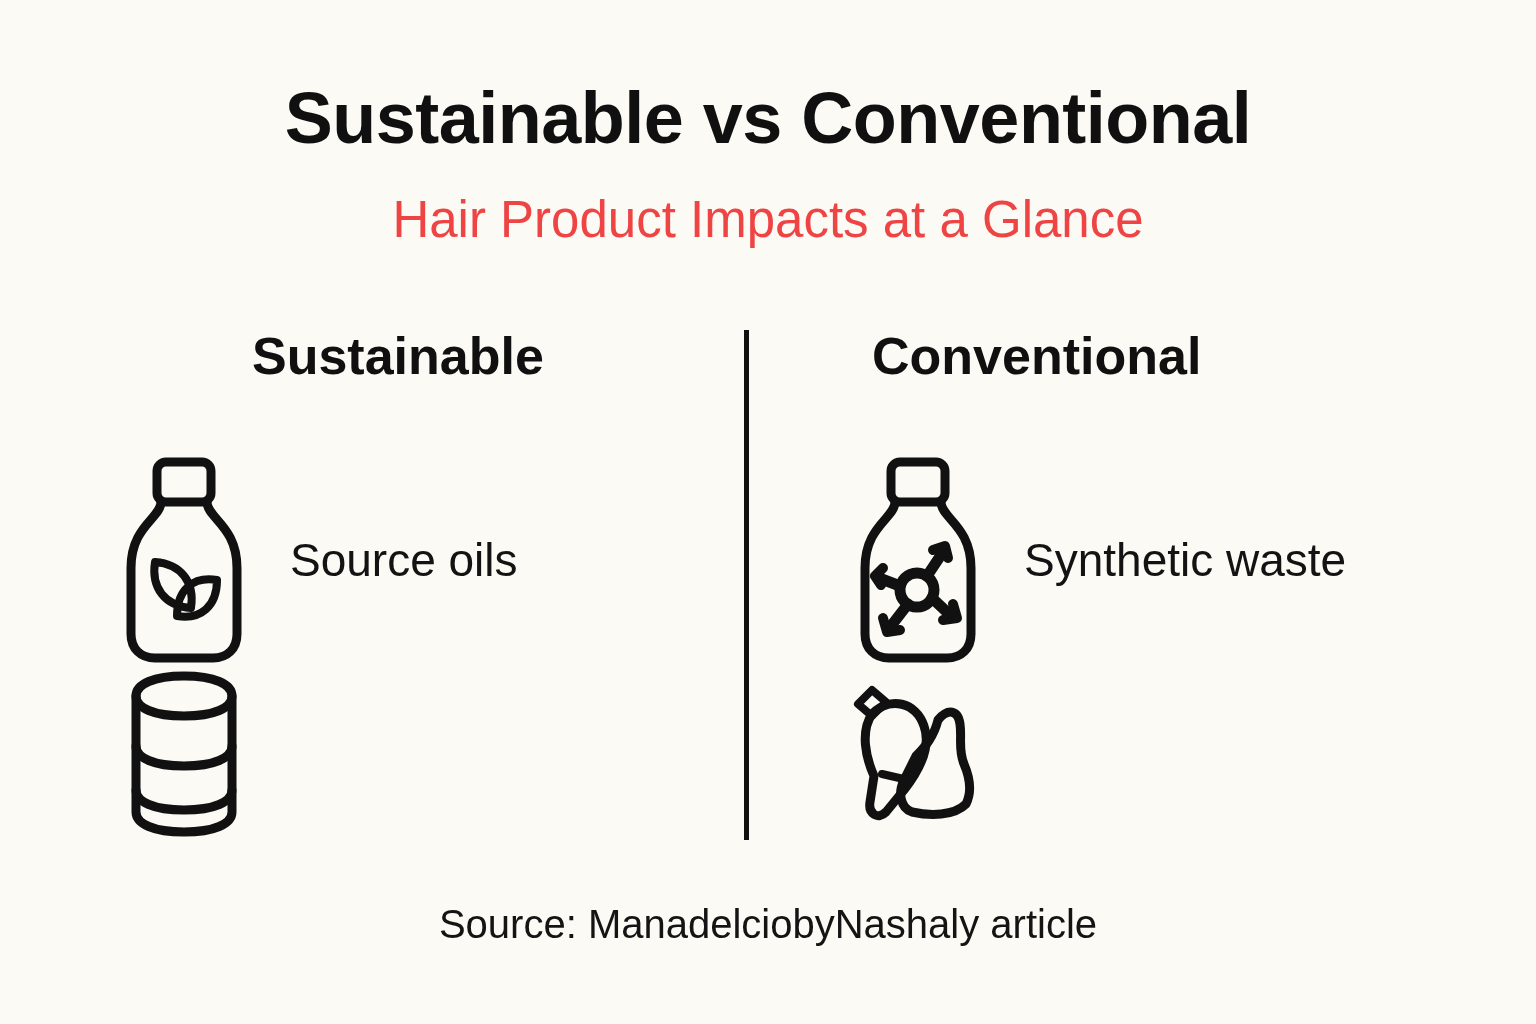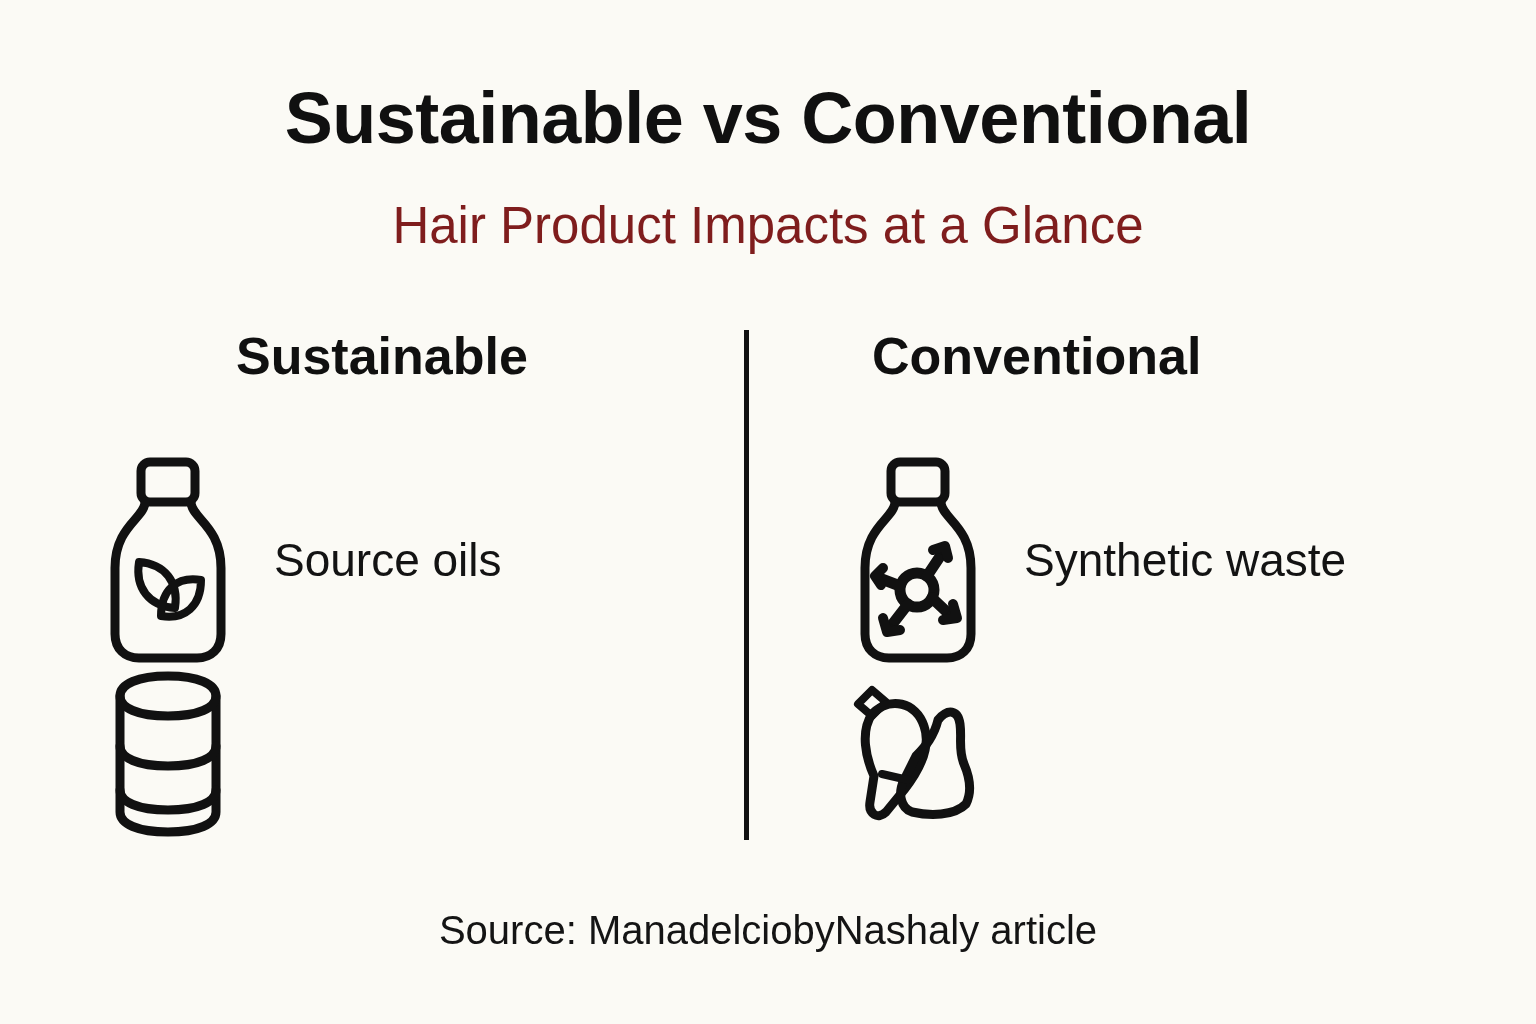--- a/index.html
+++ b/index.html
@@ -35,22 +35,22 @@
     font-weight: 700;
     letter-spacing: -0.5px;
     line-height: 1.0;
     color: #101010;
     margin: 0;
   }
   .subtitle {
     font-size: 51px;
     font-weight: 400;
     line-height: 1.0;
-    color: #7f1d1d;
-    margin: 12px;
+    color: #ef4444;
+    margin: 6px;
     padding-top: 34px;
   }
 
   
   .columns {
     position: absolute;
     top: 330px;
     left: 0;
     width: 1536px;
     height: 520px;
@@ -62,21 +62,21 @@
     width: 5px;
     height: 510px;
     background: #111111;
   }
 
   .column {
     position: absolute;
     top: 0;
     width: 700px;
   }
-  .column.left  { left: 40px; }
+  .column.left  { left: 56px; }
   .column.right { left: 790px; }
 
   .col-head {
     font-size: 52px;
     font-weight: 700;
     color: #101010;
     line-height: 1.0;
     margin: 0;
     padding-left: 196px;
   }
@@ -117,21 +117,21 @@
     position: absolute;
     top: 898px;
     left: 0;
     width: 1536px;
     text-align: center;
   }
   .source {
     font-size: 40px;
     font-weight: 400;
     color: #141414;
-    margin: 12px;
+    margin: 6px;
     line-height: 1.0;
   }
 
   svg { display: block; }
 </style>
 </head>
 <body>
 
 <div id="infographic">
 

